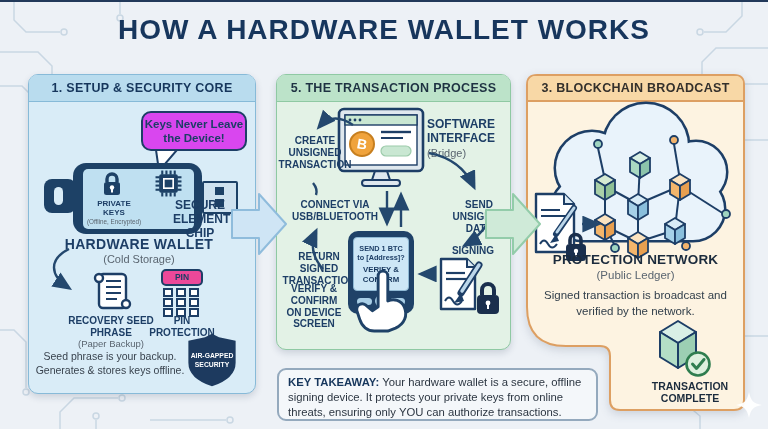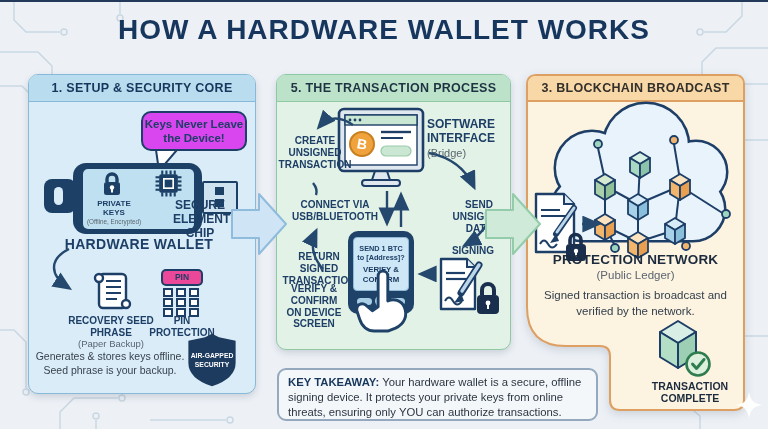--- a/index.html
+++ b/index.html
@@ -111,20 +111,21 @@
           <rect x="21.5" y="10" width="4" height="2"></rect>
           <rect x="21.5" y="14" width="4" height="2"></rect>
           <rect x="21.5" y="18" width="4" height="2"></rect>
       </g>
       <rect x="4" y="4" width="18" height="18" rx="2" fill="#1d4166"></rect>
       <rect x="8.5" y="8.5" width="9" height="9" fill="none" stroke="#ffffff" stroke-width="1.6"></rect>
     </svg>
     <div class="lbl" style="left:113px;top:123px;width:54px;font-size:12px;margin-left:31px;">SECURE ELEMENT CHIP</div>
 
     <div class="lbl" style="left:10px;top:161px;width:200px;font-size:14px;letter-spacing:.3px;">HARDWARE WALLET</div>
+    <div class="sub" style="left:10px;top:178px;width:200px;font-size:11px;">(Cold Storage)</div>
 
     <svg style="left:0;top:0;" width="226" height="318" viewBox="0 0 226 318">
       <defs>
           <marker id="ah1" markerWidth="9" markerHeight="9" refX="6.5" refY="3.5" orient="auto">
         <path d="M0,0 L8,3.5 L0,7 z" fill="#24486e"></path>
           </marker>
         </defs>
       <path d="M40 174 C 20 184 20 200 40 213" fill="none" stroke="#24486e" stroke-width="2.4" marker-end="url(#ah1)"></path>
     </svg>
 
@@ -153,22 +154,22 @@
           <rect x="14" y="11" width="8" height="7"></rect>
           <rect x="27" y="11" width="8" height="7"></rect>
         <rect x="1" y="21" width="8" height="7"></rect>
           <rect x="14" y="21" width="8" height="7"></rect>
           <rect x="27" y="21" width="8" height="7"></rect>
       </g>
     </svg>
     <div class="lbl" style="left:111px;top:240px;width:84px;font-size:10px;">PIN PROTECTION</div>
 
     <div class="note" style="left:6px;top:274px;width:150px;font-size:10.5px;">
+      <div>Seed phrase is your backup.</div>
       <div>Generates &amp; stores keys offline.</div>
-      <div>Seed phrase is your backup.</div>
     </div>
 
     <svg style="left:155px;top:255px;" width="56" height="60" viewBox="0 0 64 66">
       <path d="M32 3 L40 7 L59 11 V36 Q59 54 32 63 Q5 54 5 36 V11 L24 7 Z" fill="#1d3a5f"></path>
     </svg>
     <div class="abs" style="left:155px;top:276px;width:56px;text-align:center;color:#fff;font-weight:bold;font-size:6.8px;line-height:1.35;">
       <div>AIR-GAPPED</div>
       <div>SECURITY</div>
     </div>
   </div>

